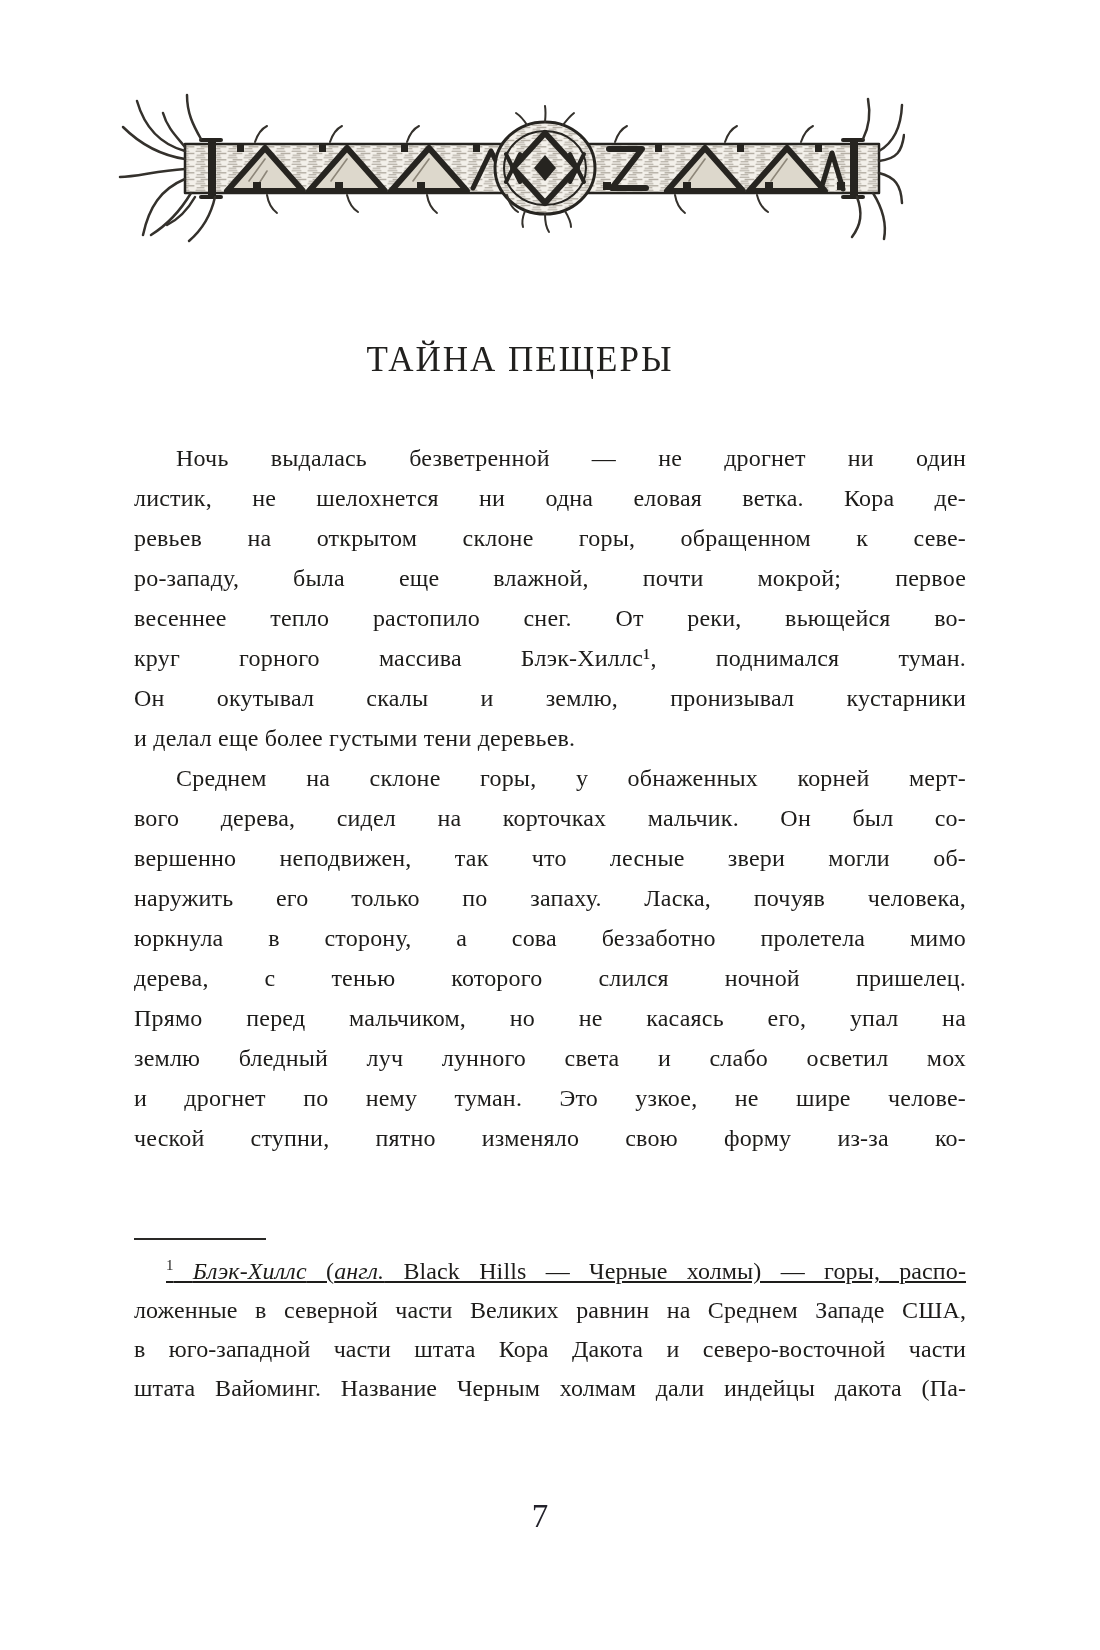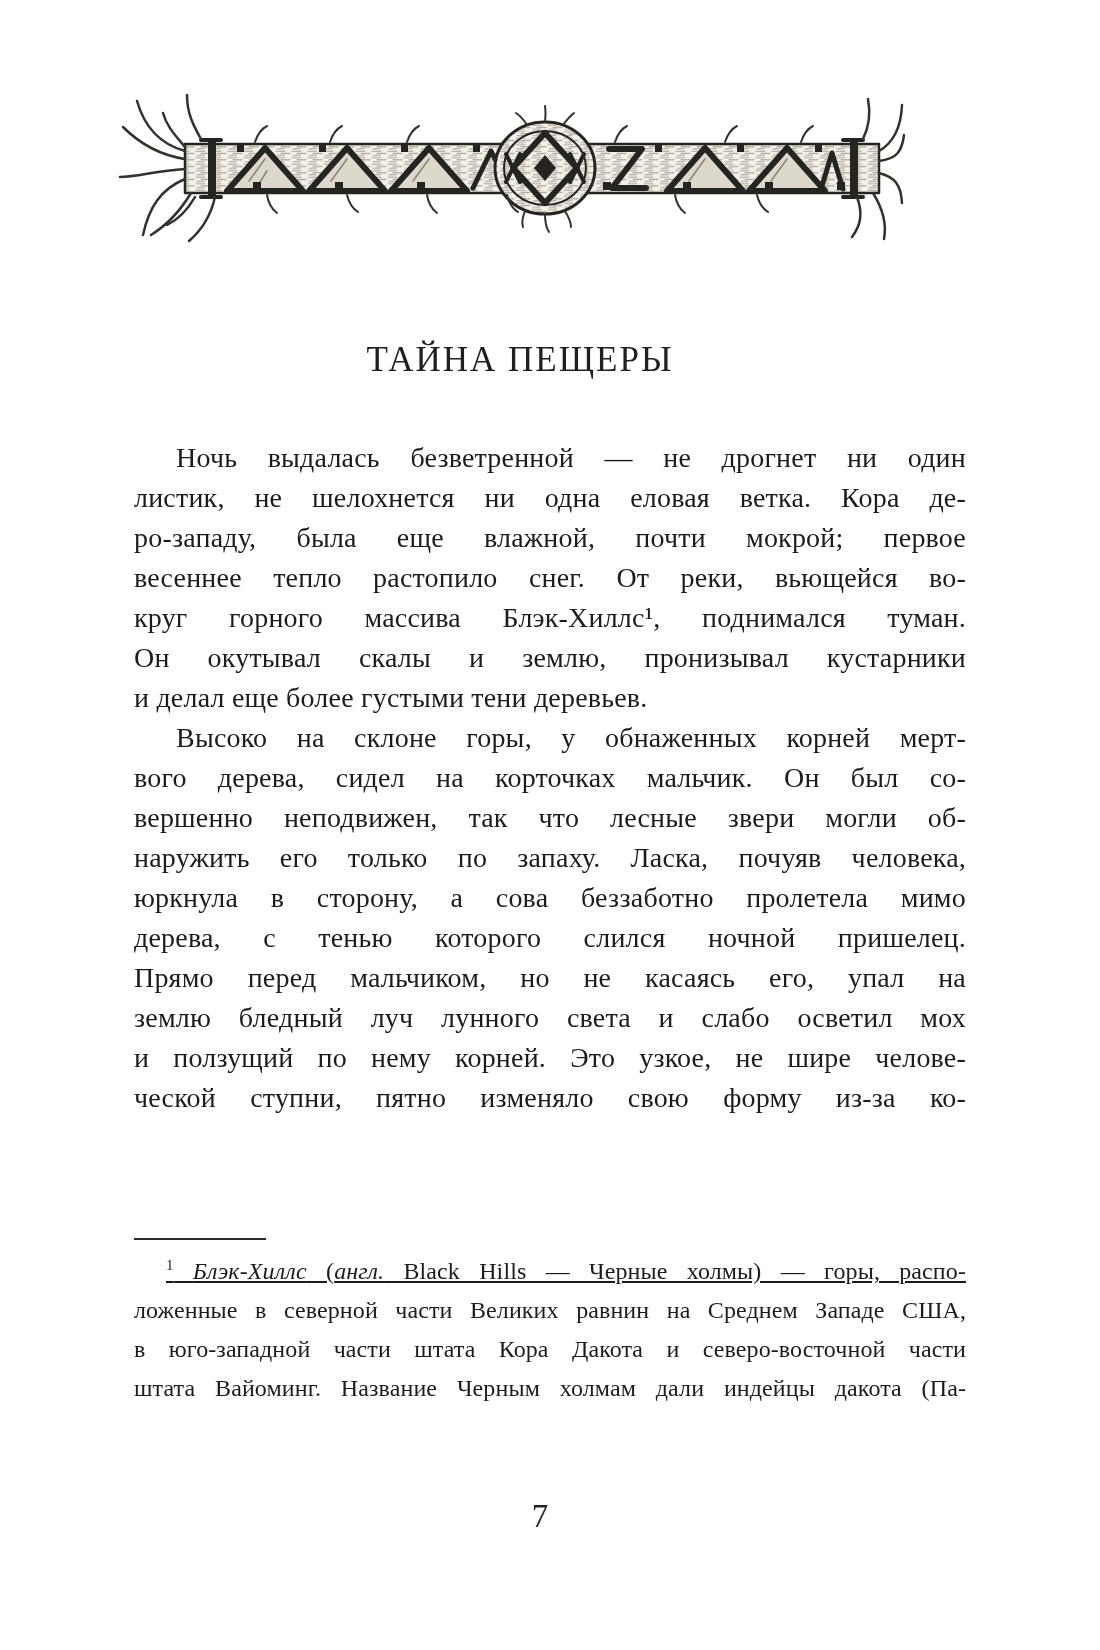--- a/index.html
+++ b/index.html
@@ -27,21 +27,21 @@
     font-size: 35px; font-weight: normal;
     letter-spacing: 2px;
     text-align: center;
     color: #21201e;
   }
   .textblock {
     position: absolute; left: 134px; top: 438px;
     width: 832px;
   }
   .jline {
-    font-size: 28px;
+    font-size: 24px;
     line-height: 40px;
     text-align: justify;
     text-align-last: justify;
     letter-spacing: 0.2px;
     white-space: normal;
   }
   .jline.para-end { text-align-last: left; }
   .jline.indent { text-indent: 42px; }
   .footnote-rule {
     position: absolute; left: 134px; top: 1238px;
@@ -170,35 +170,36 @@
         <path d="M450 126 q 6 10 6 16"></path>
       </g>
     </svg>
   </div>
 
   <h1 class="chapter-title">ТАЙНА ПЕЩЕРЫ</h1>
 
   <div class="textblock">
     <div class="jline indent">Ночь выдалась безветренной — не дрогнет ни один</div>
     <div class="jline">листик, не шелохнется ни одна еловая ветка. Кора де-</div>
+    <div class="jline">ревьев на открытом склоне горы, обращенном к севе-</div>
     <div class="jline">ро-западу, была еще влажной, почти мокрой; первое</div>
     <div class="jline">весеннее тепло растопило снег. От реки, вьющейся во-</div>
     <div class="jline">круг горного массива Блэк-Хиллс¹, поднимался туман.</div>
     <div class="jline">Он окутывал скалы и землю, пронизывал кустарники</div>
     <div class="jline para-end">и делал еще более густыми тени деревьев.</div>
 
-    <div class="jline indent">Высоко на склоне горы, у обнаженных корней мерт-</div>
+    <div class="jline indent">Среднем на склоне горы, у обнаженных корней мерт-</div>
     <div class="jline">вого дерева, сидел на корточках мальчик. Он был со-</div>
     <div class="jline">вершенно неподвижен, так что лесные звери могли об-</div>
     <div class="jline">наружить его только по запаху. Ласка, почуяв человека,</div>
     <div class="jline">юркнула в сторону, а сова беззаботно пролетела мимо</div>
     <div class="jline">дерева, с тенью которого слился ночной пришелец.</div>
     <div class="jline">Прямо перед мальчиком, но не касаясь его, упал на</div>
     <div class="jline">землю бледный луч лунного света и слабо осветил мох</div>
-    <div class="jline">и ползущий по нему корней. Это узкое, не шире челове-</div>
+    <div class="jline">и дрогнет по нему туман. Это узкое, не шире челове-</div>
     <div class="jline">ческой ступни, пятно изменяло свою форму из-за ко-</div>
   </div>
 
   <div class="footnote-rule"></div>
 
   <div class="footnote">
     <div class="fn-line first">
       <sup class="fn-sup">1</sup><span> </span><span class="fn-ital">Блэк-Хиллс</span><span> (</span><span class="fn-ital">англ.</span><span> Black Hills — Черные холмы) — горы, распо-</span>
     </div>
     <div class="fn-line">ложенные в северной части Великих равнин на Среднем Западе США,</div>

